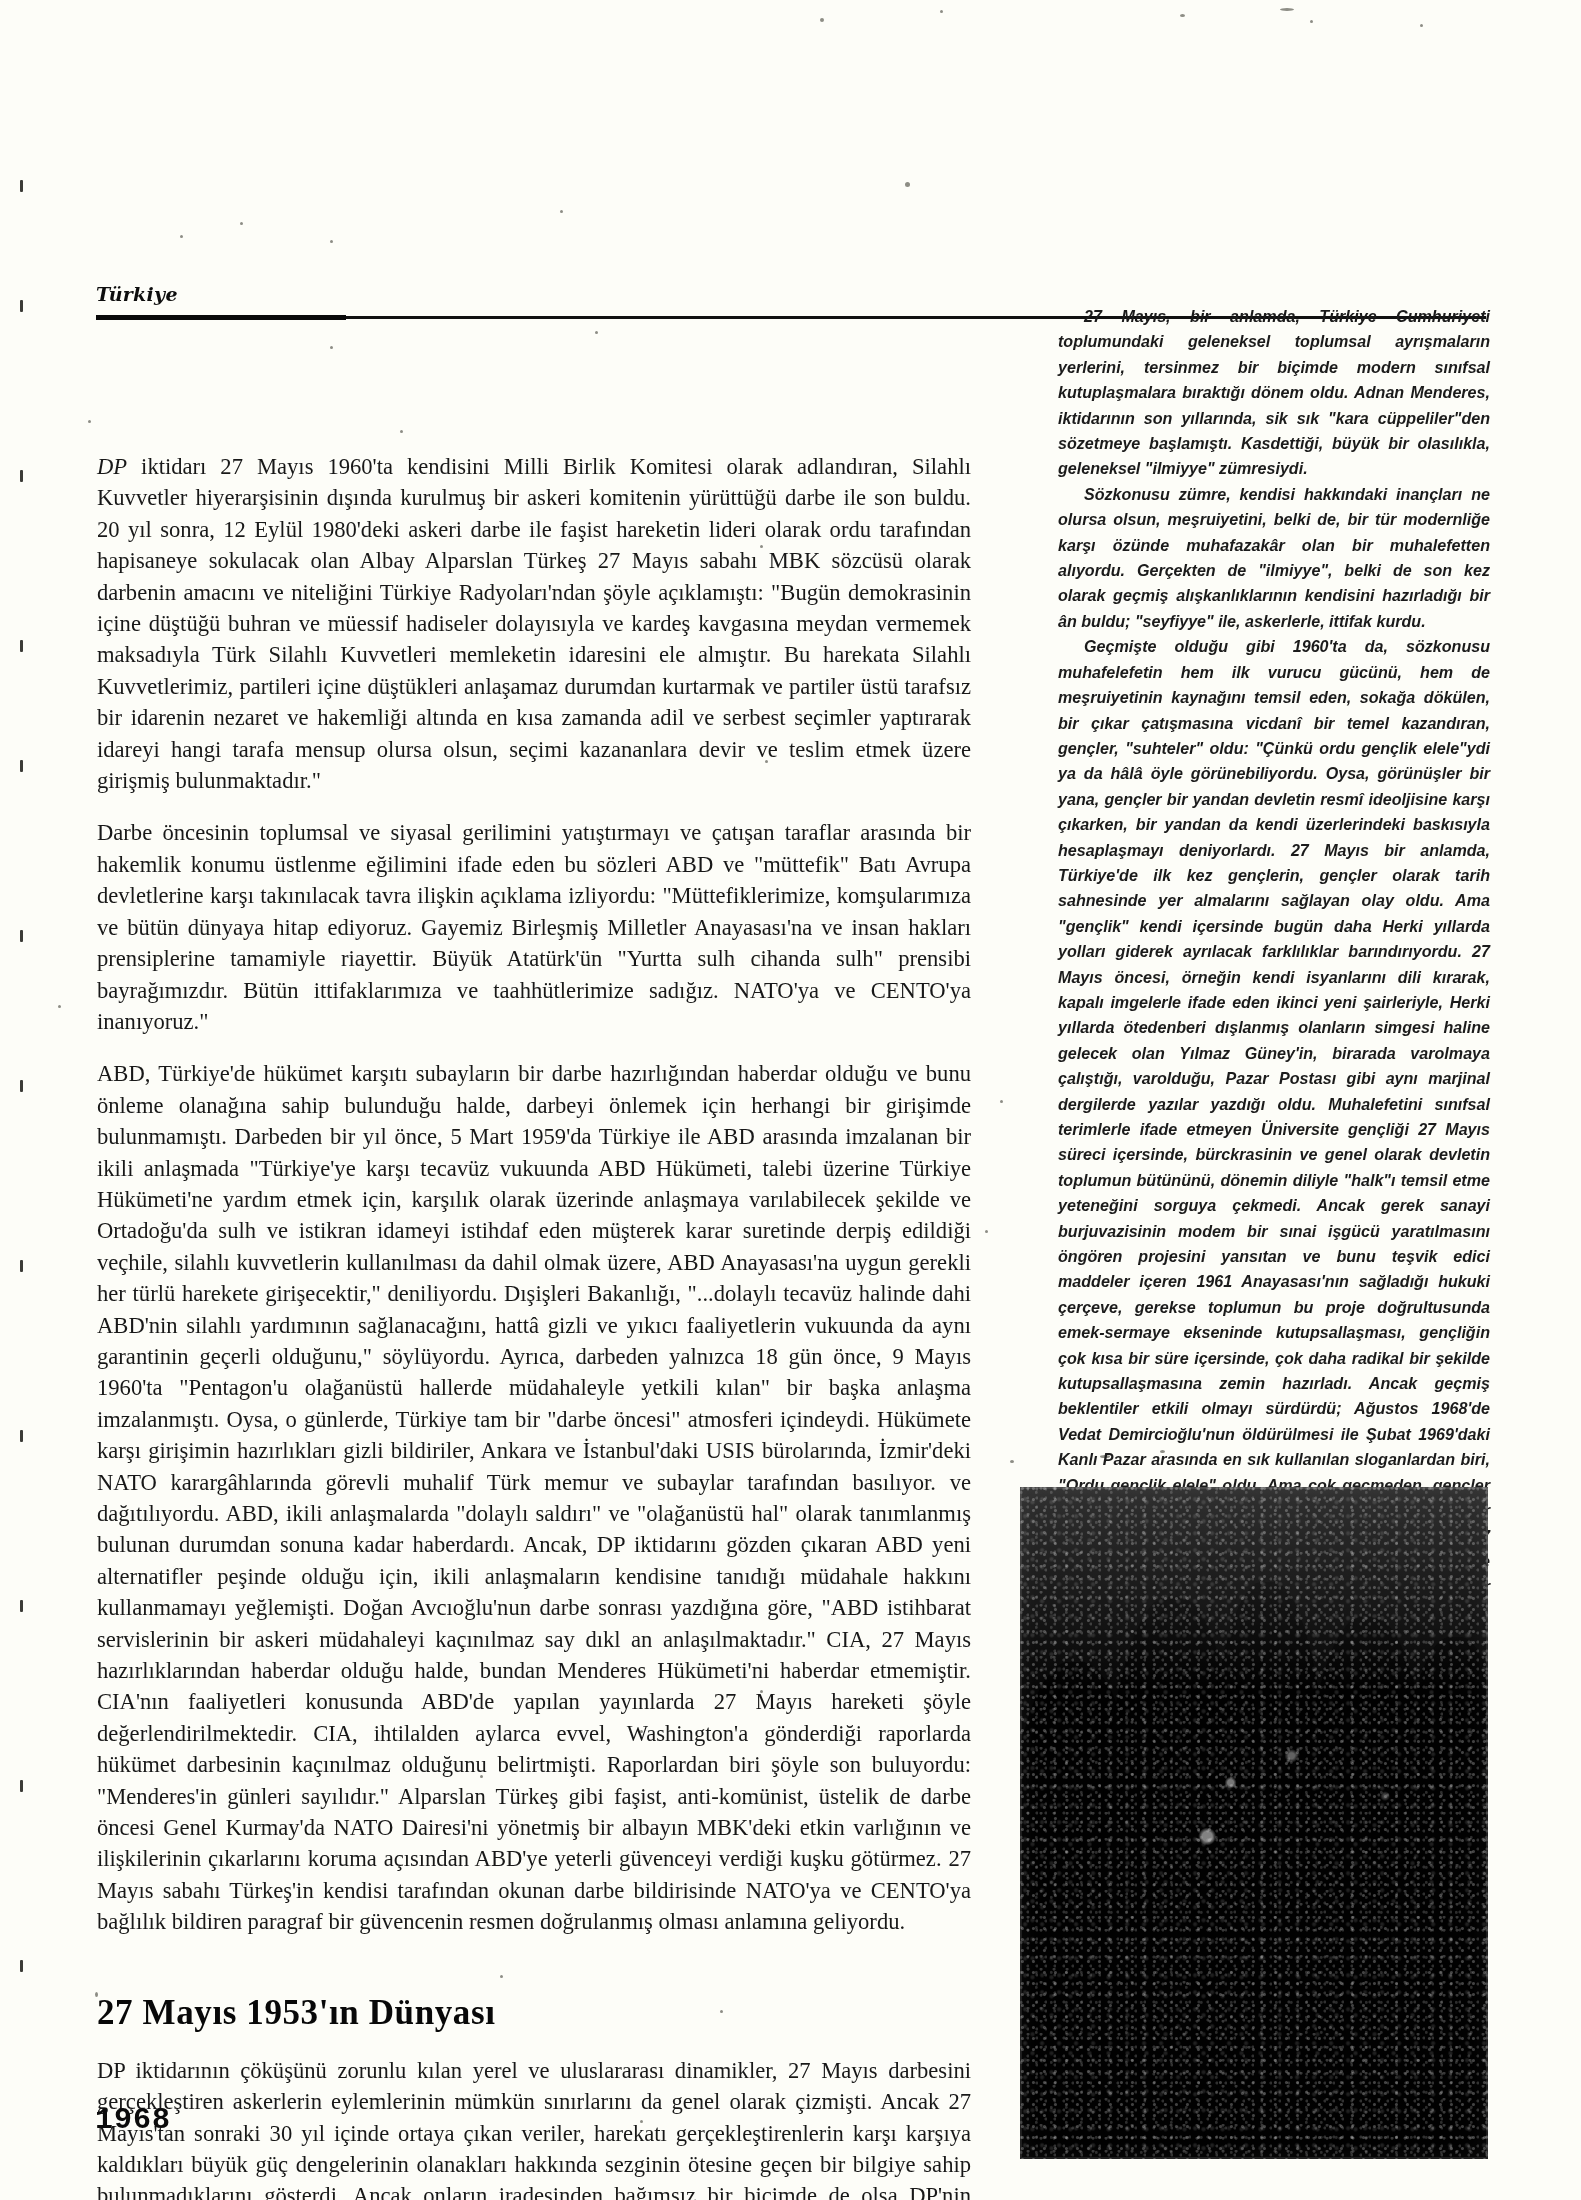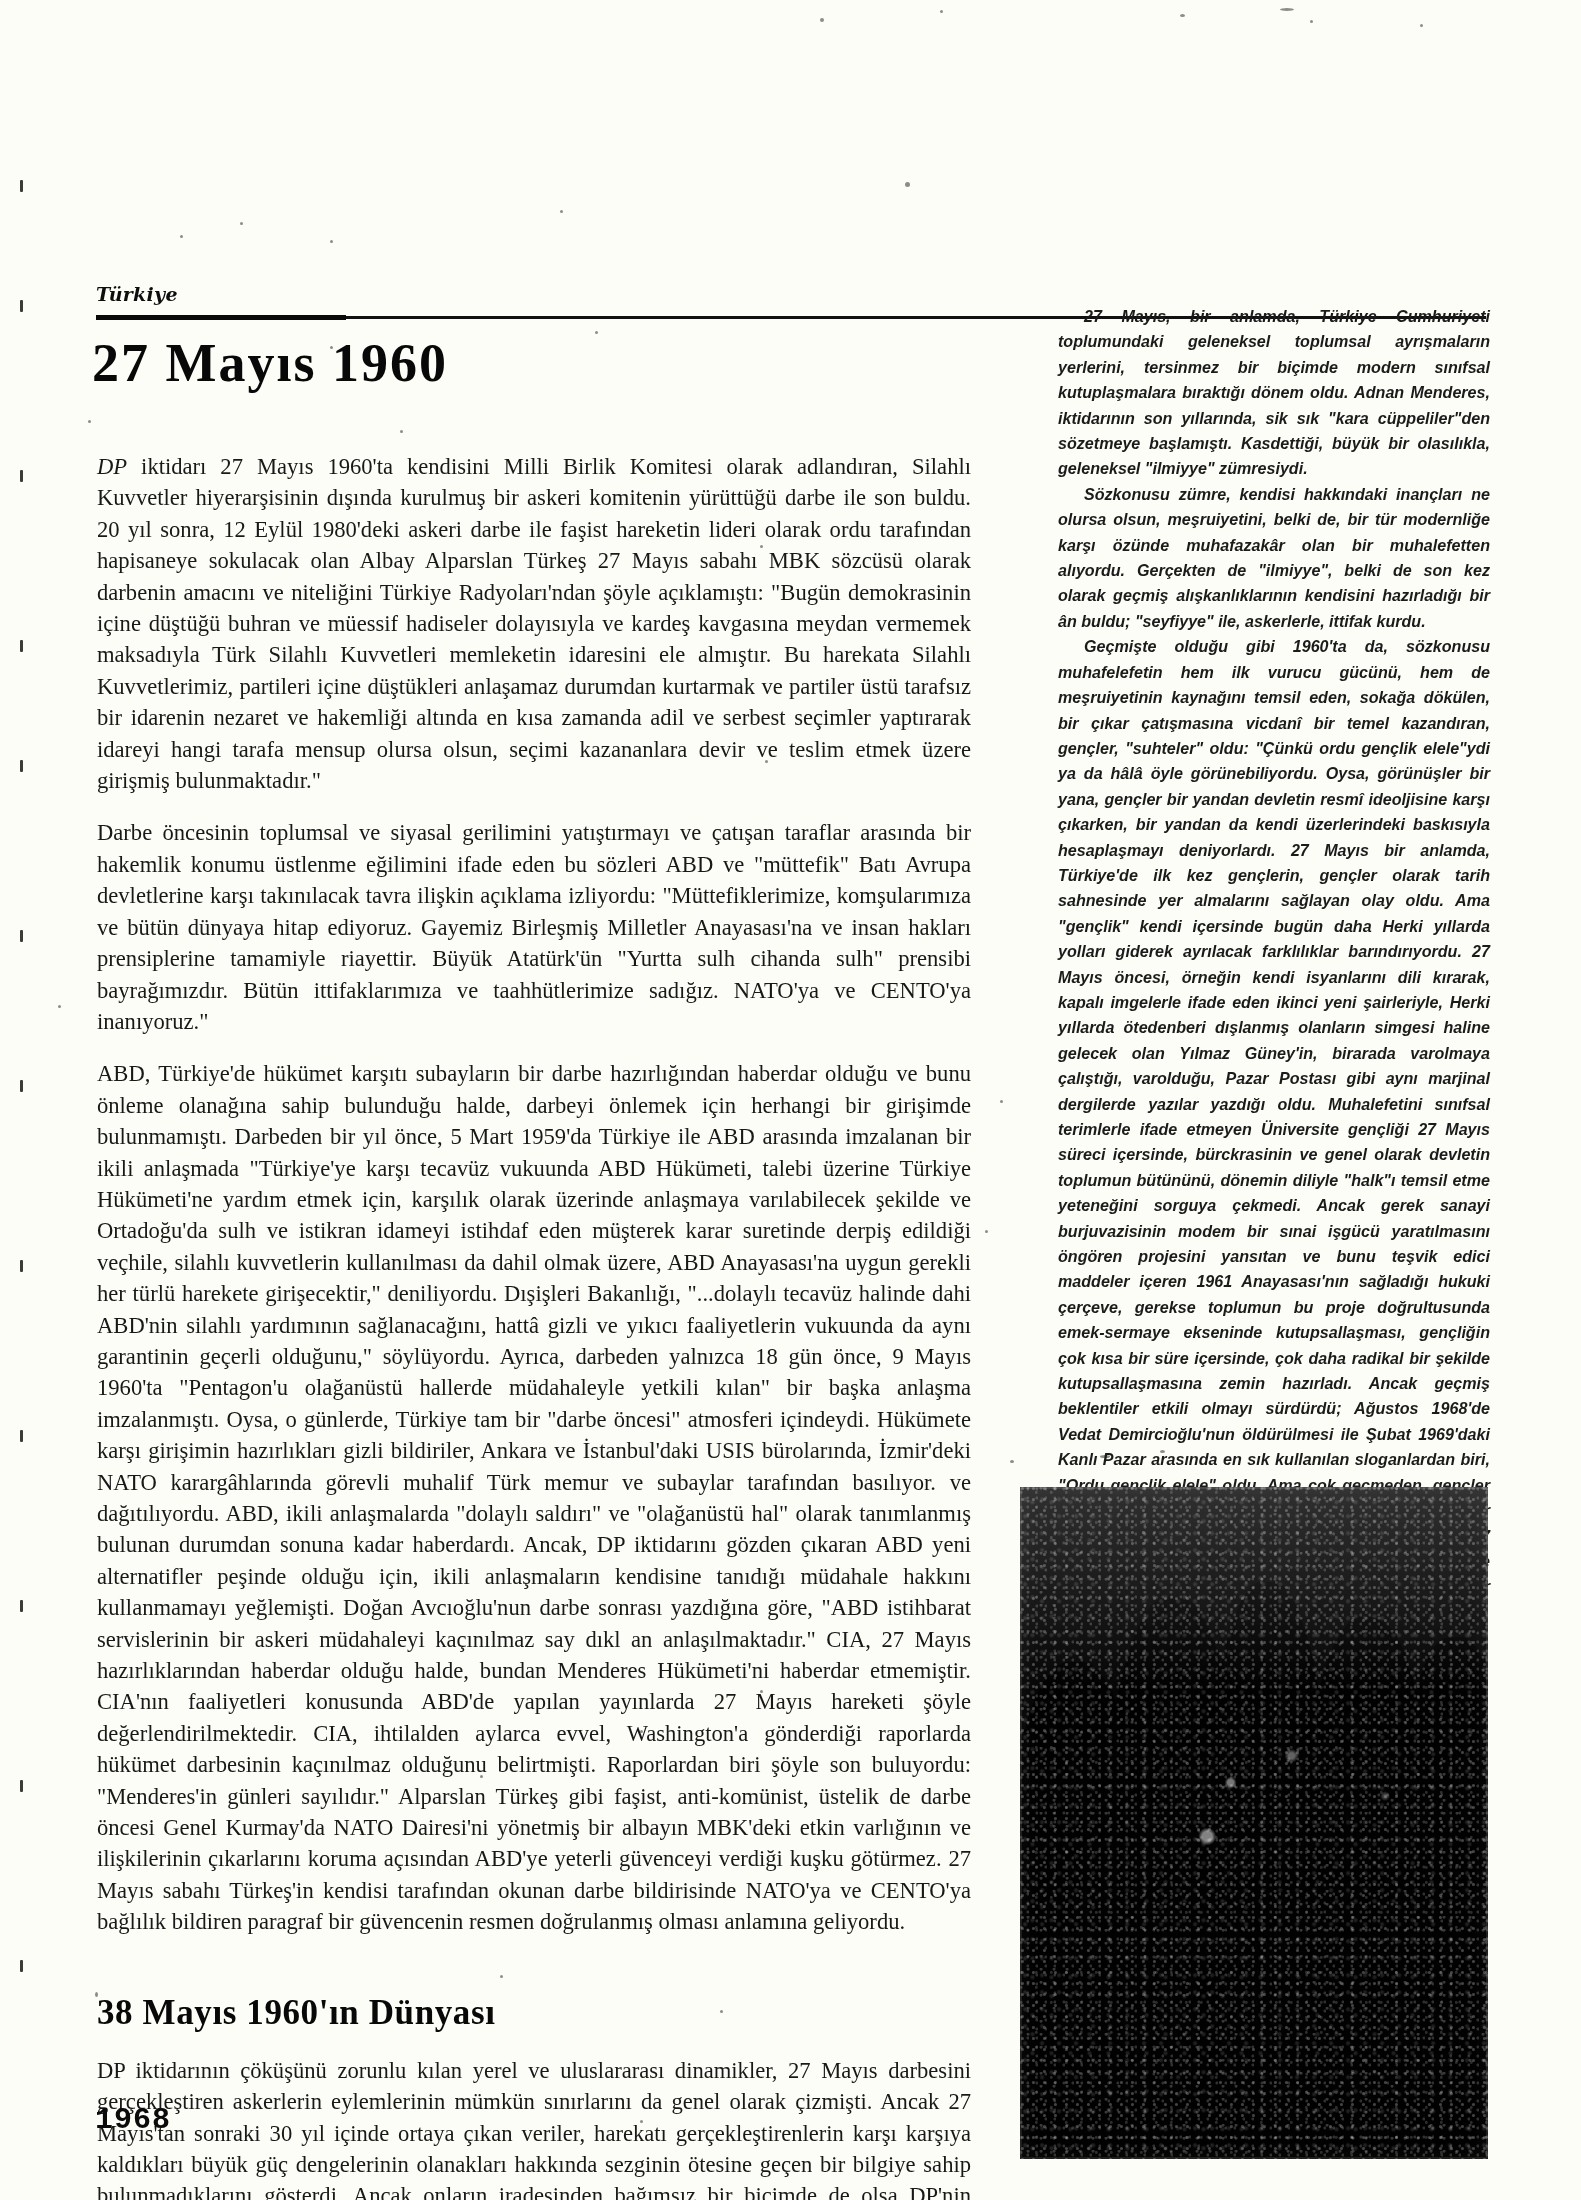--- a/index.html
+++ b/index.html
@@ -166,28 +166,27 @@
     <span class="speck" style="left:640px;top:1730px;width:3px;height:3px"></span>
     <span class="speck" style="left:480px;top:1775px;width:3px;height:3px"></span>
     <span class="speck" style="left:500px;top:1975px;width:3px;height:3px"></span>
     <span class="speck" style="left:95px;top:1992px;width:3px;height:5px"></span>
     <span class="speck" style="left:720px;top:2010px;width:3px;height:3px"></span>
     <span class="speck" style="left:640px;top:2120px;width:3px;height:3px"></span>
   </div>
 
   <div class="kicker">Türkiye</div>
   <div class="rule"></div>
-  <h1 class="title">27  Mayıs  1960</h1>
 
   <div class="col-main">
     <p><span class="dp">DP</span><span> iktidarı 27 Mayıs 1960'ta kendisini Milli Birlik Komitesi olarak adlandıran, Silahlı Kuvvetler hiyerarşisinin dışında kurulmuş bir askeri komitenin yürüttüğü darbe ile son buldu. 20 yıl sonra, 12 Eylül 1980'deki askeri darbe ile faşist hareketin lideri olarak ordu tarafından hapisaneye sokulacak olan Albay Alparslan Türkeş 27 Mayıs sabahı MBK sözcüsü olarak darbenin amacını ve niteliğini Türkiye Radyoları'ndan şöyle açıklamıştı: "Bugün demokrasinin içine düştüğü buhran ve müessif hadiseler dolayısıyla ve kardeş kavgasına meydan vermemek maksadıyla Türk Silahlı Kuvvetleri memleketin idaresini ele almıştır. Bu harekata Silahlı Kuvvetlerimiz, partileri içine düştükleri anlaşamaz durumdan kurtarmak ve partiler üstü tarafsız bir idarenin nezaret ve hakemliği altında en kısa zamanda adil ve serbest seçimler yaptırarak idareyi hangi tarafa mensup olursa olsun, seçimi kazananlara devir ve teslim etmek üzere girişmiş bulunmaktadır."</span></p>
     <p>Darbe öncesinin toplumsal ve siyasal gerilimini yatıştırmayı ve çatışan taraflar arasında bir hakemlik konumu üstlenme eğilimini ifade eden bu sözleri ABD ve "müttefik" Batı Avrupa devletlerine karşı takınılacak tavra ilişkin açıklama izliyordu: "Müttefiklerimize, komşularımıza ve bütün dünyaya hitap ediyoruz. Gayemiz Birleşmiş Milletler Anayasası'na ve insan hakları prensiplerine tamamiyle riayettir. Büyük Atatürk'ün "Yurtta sulh cihanda sulh" prensibi bayrağımızdır. Bütün ittifaklarımıza ve taahhütlerimize sadığız. NATO'ya ve CENTO'ya inanıyoruz."</p>
     <p>ABD, Türkiye'de hükümet karşıtı subayların bir darbe hazırlığından haberdar olduğu ve bunu önleme olanağına sahip bulunduğu halde, darbeyi önlemek için herhangi bir girişimde bulunmamıştı. Darbeden bir yıl önce, 5 Mart 1959'da Türkiye ile ABD arasında imzalanan bir ikili anlaşmada "Türkiye'ye karşı tecavüz vukuunda ABD Hükümeti, talebi üzerine Türkiye Hükümeti'ne yardım etmek için, karşılık olarak üzerinde anlaşmaya varılabilecek şekilde ve Ortadoğu'da sulh ve istikran idameyi istihdaf eden müşterek karar suretinde derpiş edildiği veçhile, silahlı kuvvetlerin kullanılması da dahil olmak üzere, ABD Anayasası'na uygun gerekli her türlü harekete girişecektir," deniliyordu. Dışişleri Bakanlığı, "...dolaylı tecavüz halinde dahi ABD'nin silahlı yardımının sağlanacağını, hattâ gizli ve yıkıcı faaliyetlerin vukuunda da aynı garantinin geçerli olduğunu," söylüyordu. Ayrıca, darbeden yalnızca 18 gün önce, 9 Mayıs 1960'ta "Pentagon'u olağanüstü hallerde müdahaleyle yetkili kılan" bir başka anlaşma imzalanmıştı. Oysa, o günlerde, Türkiye tam bir "darbe öncesi" atmosferi içindeydi. Hükümete karşı girişimin hazırlıkları gizli bildiriler, Ankara ve İstanbul'daki USIS bürolarında, İzmir'deki NATO karargâhlarında görevli muhalif Türk memur ve subaylar tarafından basılıyor. ve dağıtılıyordu. ABD, ikili anlaşmalarda "dolaylı saldırı" ve "olağanüstü hal" olarak tanımlanmış bulunan durumdan sonuna kadar haberdardı. Ancak, DP iktidarını gözden çıkaran ABD yeni alternatifler peşinde olduğu için, ikili anlaşmaların kendisine tanıdığı müdahale hakkını kullanmamayı yeğlemişti. Doğan Avcıoğlu'nun darbe sonrası yazdığına göre, "ABD istihbarat servislerinin bir askeri müdahaleyi kaçınılmaz say dıkl an anlaşılmaktadır." CIA, 27 Mayıs hazırlıklarından haberdar olduğu halde, bundan Menderes Hükümeti'ni haberdar etmemiştir. CIA'nın faaliyetleri konusunda ABD'de yapılan yayınlarda 27 Mayıs hareketi şöyle değerlendirilmektedir. CIA, ihtilalden aylarca evvel, Washington'a gönderdiği raporlarda hükümet darbesinin kaçınılmaz olduğunu belirtmişti. Raporlardan biri şöyle son buluyordu: "Menderes'in günleri sayılıdır." Alparslan Türkeş gibi faşist, anti-komünist, üstelik de darbe öncesi Genel Kurmay'da NATO Dairesi'ni yönetmiş bir albayın MBK'deki etkin varlığının ve ilişkilerinin çıkarlarını koruma açısından ABD'ye yeterli güvenceyi verdiği kuşku götürmez. 27 Mayıs sabahı Türkeş'in kendisi tarafından okunan darbe bildirisinde NATO'ya ve CENTO'ya bağlılık bildiren paragraf bir güvencenin resmen doğrulanmış olması anlamına geliyordu.</p>
     <div class="spacer-h2"></div>
-    <h2 class="sub">38  Mayıs  1960'ın  Dünyası</h2>
+    <h2 class="sub">27  Mayıs  1953'ın  Dünyası</h2>
     <p>DP iktidarının çöküşünü zorunlu kılan yerel ve uluslararası dinamikler, 27 Mayıs darbesini gerçekleştiren askerlerin eylemlerinin mümkün sınırlarını da genel olarak çizmişti. Ancak 27 Mayıs'tan sonraki 30 yıl içinde ortaya çıkan veriler, harekatı gerçekleştirenlerin karşı karşıya kaldıkları büyük güç dengelerinin olanakları hakkında sezginin ötesine geçen bir bilgiye sahip bulunmadıklarını gösterdi. Ancak onların iradesinden bağımsız bir biçimde de olsa DP'nin sonunu getiren güçlerin işleyişi 27 Mayıs'ın sonuçlarını içinde üreteceği dünyayı çoktan belirlemişti.</p>
 
   </div>
 
   <div class="folio">1968</div>
 
   <div class="col-side">
     <p>27 Mayıs, bir anlamda, Türkiye Cumhuriyeti toplumundaki geleneksel toplumsal ayrışmaların yerlerini, tersinmez bir biçimde modern sınıfsal kutuplaşmalara bıraktığı dönem oldu. Adnan Menderes, iktidarının son yıllarında, sik sık "kara cüppeliler"den sözetmeye başlamıştı. Kasdettiği, büyük bir olasılıkla, geleneksel "ilmiyye" zümresiydi.</p>
     <p>Sözkonusu zümre, kendisi hakkındaki inançları ne olursa olsun, meşruiyetini, belki de, bir tür modernliğe karşı özünde muhafazakâr olan bir muhalefetten alıyordu. Gerçekten de "ilmiyye", belki de son kez olarak geçmiş alışkanlıklarının kendisini hazırladığı bir ân buldu; "seyfiyye" ile, askerlerle, ittifak kurdu.</p>
     <p>Geçmişte olduğu gibi 1960'ta da, sözkonusu muhafelefetin hem ilk vurucu gücünü, hem de meşruiyetinin kaynağını temsil eden, sokağa dökülen, bir çıkar çatışmasına vicdanî bir temel kazandıran, gençler, "suhteler" oldu: "Çünkü ordu gençlik elele"ydi ya da hâlâ öyle görünebiliyordu. Oysa, görünüşler bir yana, gençler bir yandan devletin resmî ideoljisine karşı çıkarken, bir yandan da kendi üzerlerindeki baskısıyla hesaplaşmayı deniyorlardı. 27 Mayıs bir anlamda, Türkiye'de ilk kez gençlerin, gençler olarak tarih sahnesinde yer almalarını sağlayan olay oldu. Ama "gençlik" kendi içersinde bugün daha Herki yıllarda yolları giderek ayrılacak farklılıklar barındırıyordu. 27 Mayıs öncesi, örneğin kendi isyanlarını dili kırarak, kapalı imgelerle ifade eden ikinci yeni şairleriyle, Herki yıllarda ötedenberi dışlanmış olanların simgesi haline gelecek olan Yılmaz Güney'in, birarada varolmaya çalıştığı, varolduğu, Pazar Postası gibi aynı marjinal dergilerde yazılar yazdığı oldu. Muhalefetini sınıfsal terimlerle ifade etmeyen Üniversite gençliği 27 Mayıs süreci içersinde, bürckrasinin ve genel olarak devletin toplumun bütününü, dönemin diliyle "halk"ı temsil etme yeteneğini sorguya çekmedi. Ancak gerek sanayi burjuvazisinin modem bir sınai işgücü yaratılmasını öngören projesini yansıtan ve bunu teşvik edici maddeler içeren 1961 Anayasası'nın sağladığı hukuki çerçeve, gerekse toplumun bu proje doğrultusunda emek-sermaye ekseninde kutupsallaşması, gençliğin çok kısa bir süre içersinde, çok daha radikal bir şekilde kutupsallaşmasına zemin hazırladı. Ancak geçmiş beklentiler etkili olmayı sürdürdü; Ağustos 1968'de Vedat Demircioğlu'nun öldürülmesi ile Şubat 1969'daki Kanlı Pazar arasında en sık kullanılan sloganlardan biri, "Ordu gençlik elele" oldu. Ama çok geçmeden, gençler askere karşı toprak işgal eden köylülerin yanında yer alacak, askerî mahkemelerde yargılanacaklardı. 27 Mayıs, gençler ve hatta genel olarak halk kitleleri ile ordu arasında yanda görüldüğü şekilde bir karşılaşmanın yaşandığı son tarihsel olay oldu.</p>

